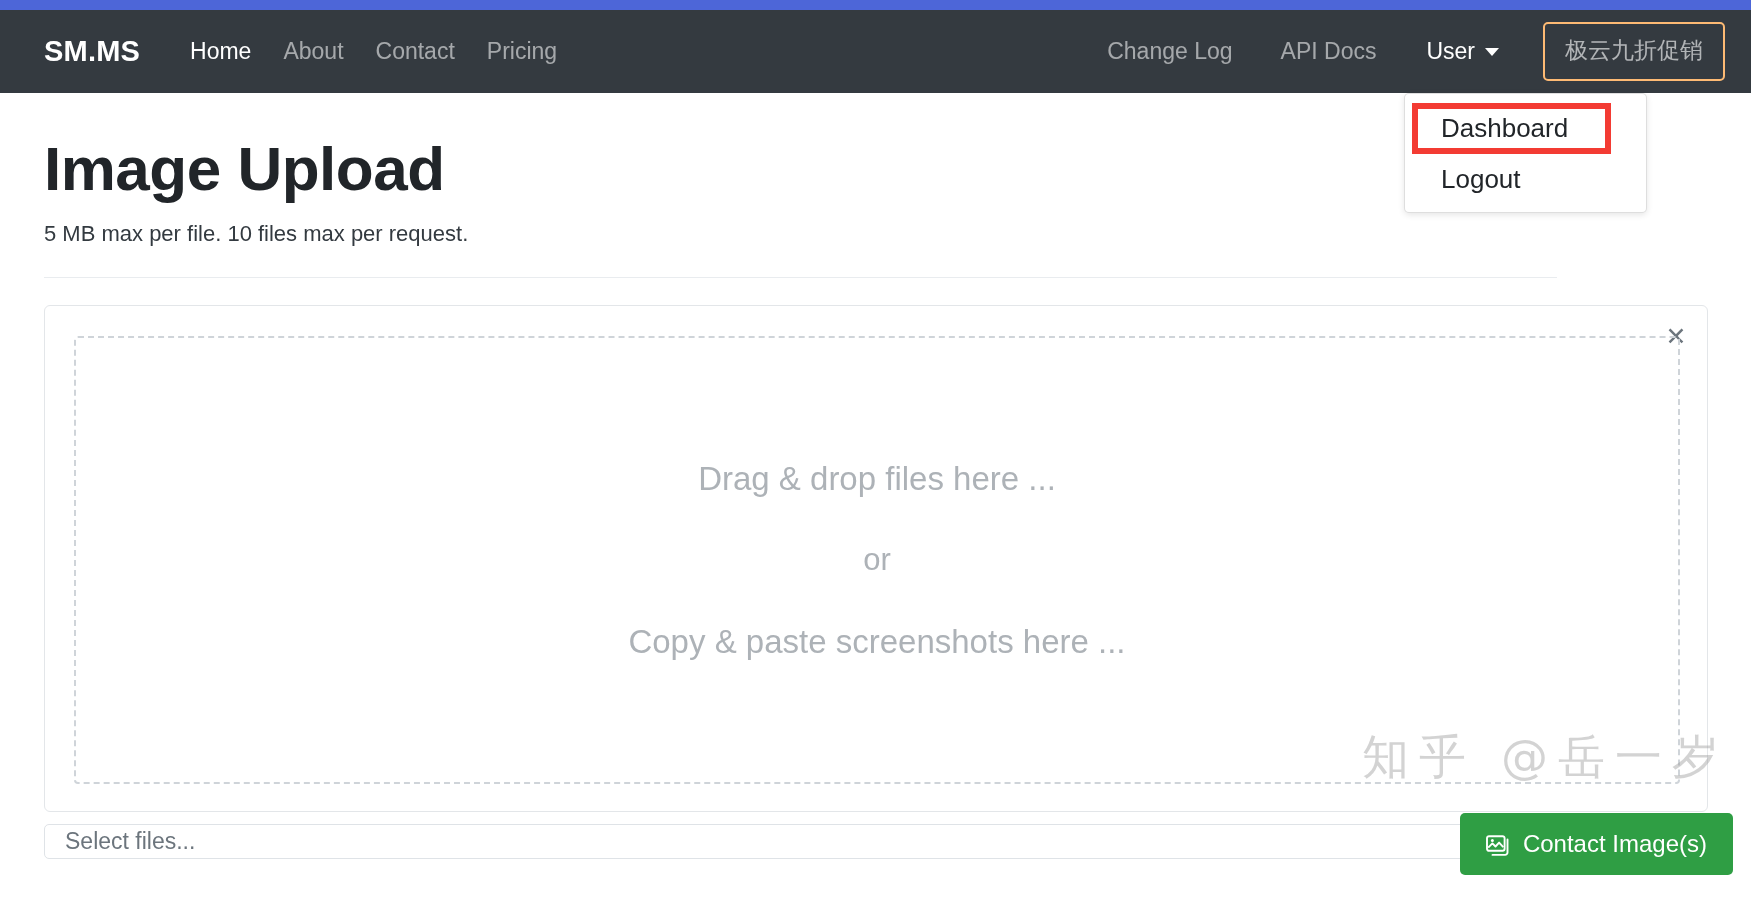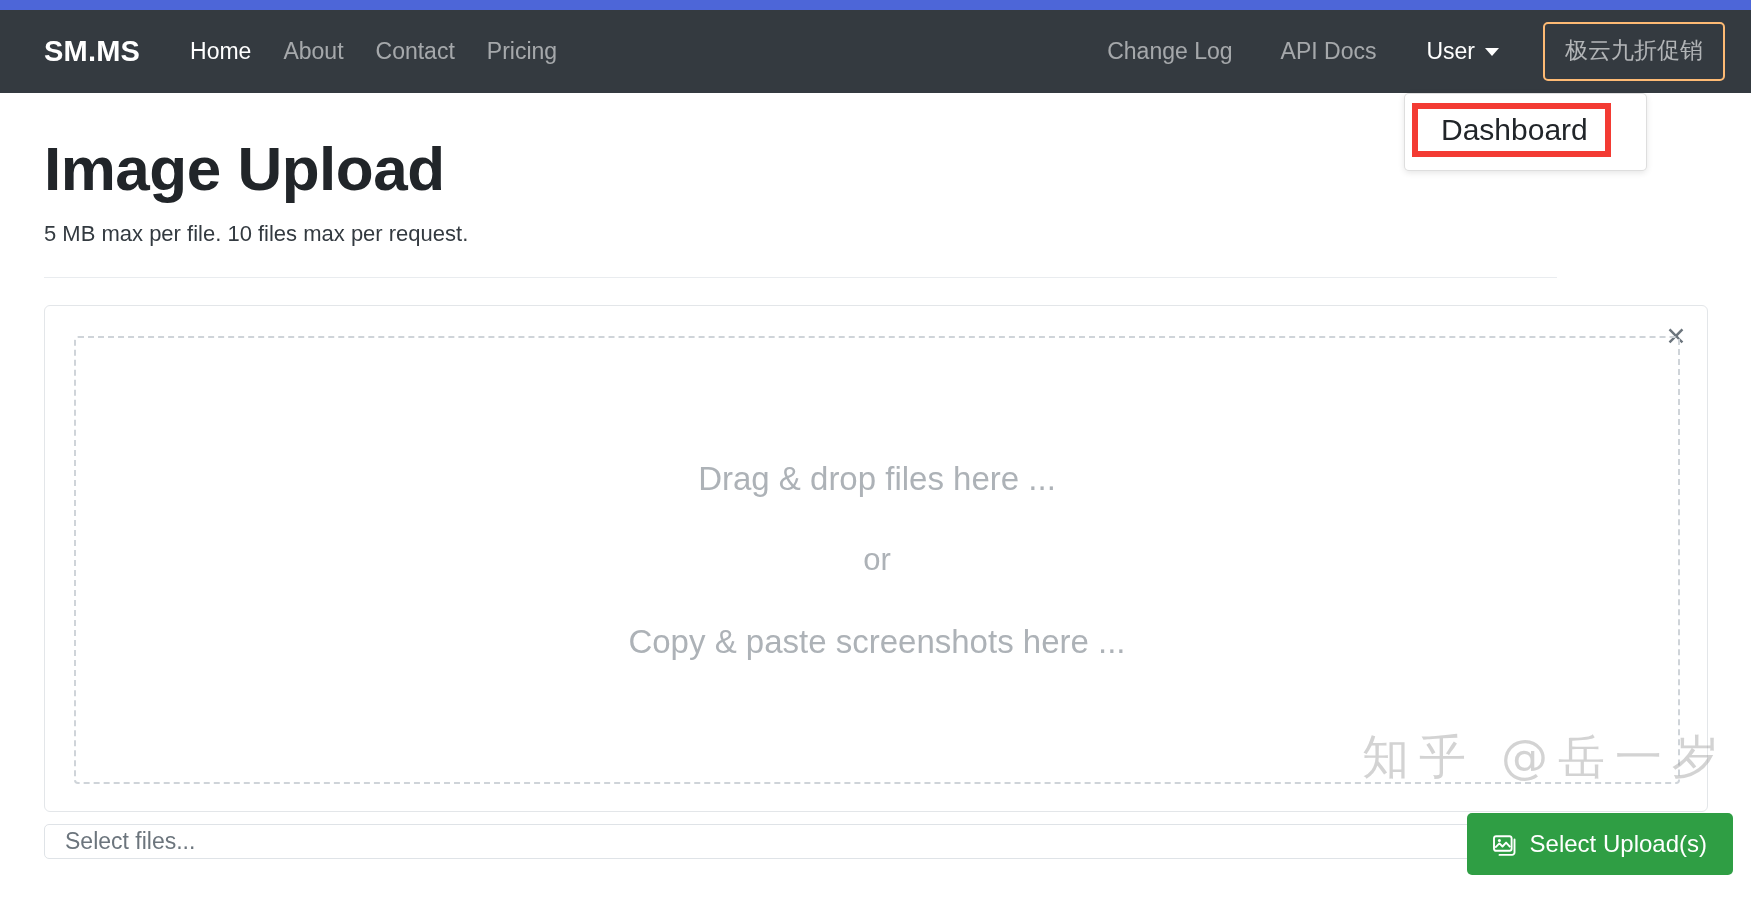--- a/index.html
+++ b/index.html
@@ -117,21 +117,21 @@
     width: 243px;
     background: #ffffff;
     border: 1px solid rgba(0,0,0,.13);
     border-radius: 5px;
     box-shadow: 0 2px 6px rgba(0,0,0,.10);
     padding: 10px 0 10px 0;
     z-index: 30;
   }
   .dropdown-item {
     display: block;
-    font-size: 30px;
+    font-size: 26px;
     color: #212529;
     padding: 7px 0 7px 36px;
     text-decoration: none;
     white-space: nowrap;
     cursor: pointer;
   }
   .dropdown-item.highlight {
     outline: 6px solid #f33b33;
     outline-offset: -3px;
     margin: 2px 38px 6px 10px;
@@ -293,20 +293,21 @@
         <span class="user-label">User</span>
         <span class="caret"></span>
       </div>
 
       <button class="promo-btn">极云九折促销</button>
     </div>
   </nav>
 
   <div class="dropdown">
     <a class="dropdown-item highlight">Dashboard</a>
+    <a class="dropdown-item">Logout</a>
   </div>
 
   <div class="page-head">
     <h1 class="page-title">Image Upload</h1>
     <p class="page-sub">5 MB max per file. 10 files max per request.</p>
     <div class="divider"></div>
   </div>
 
   <div class="upload-card">
     <button class="card-close">✕</button>
@@ -325,17 +326,17 @@
 
     <button class="select-btn">
       <span>
         <svg width="26" height="23" viewBox="0 0 26 23" fill="none" xmlns="http://www.w3.org/2000/svg">
           <path d="M3 3.2h13.6a2 2 0 0 1 2 2v10.6a2 2 0 0 1-2 2H3a2 2 0 0 1-2-2V5.2a2 2 0 0 1 2-2z" stroke="#ffffff" stroke-width="1.9" fill="none"></path>
           <path d="M2.2 14.6l4.2-4.2 3.1 3.1 3.6-3.9 4.2 4.6" stroke="#ffffff" stroke-width="1.9" fill="none" stroke-linejoin="round"></path>
           <circle cx="6.4" cy="7.4" r="1.5" fill="#ffffff"></circle>
           <path d="M21.5 6.5v13a2.4 2.4 0 0 1-2.4 2.4H6.5" stroke="#ffffff" stroke-width="1.9" fill="none" stroke-linecap="round"></path>
         </svg>
       </span>
-      <span>Select Upload(s)</span>
+      <span>Contact Image(s)</span>
     </button>
   </div>
 
 </div>
 
 </body></html>

